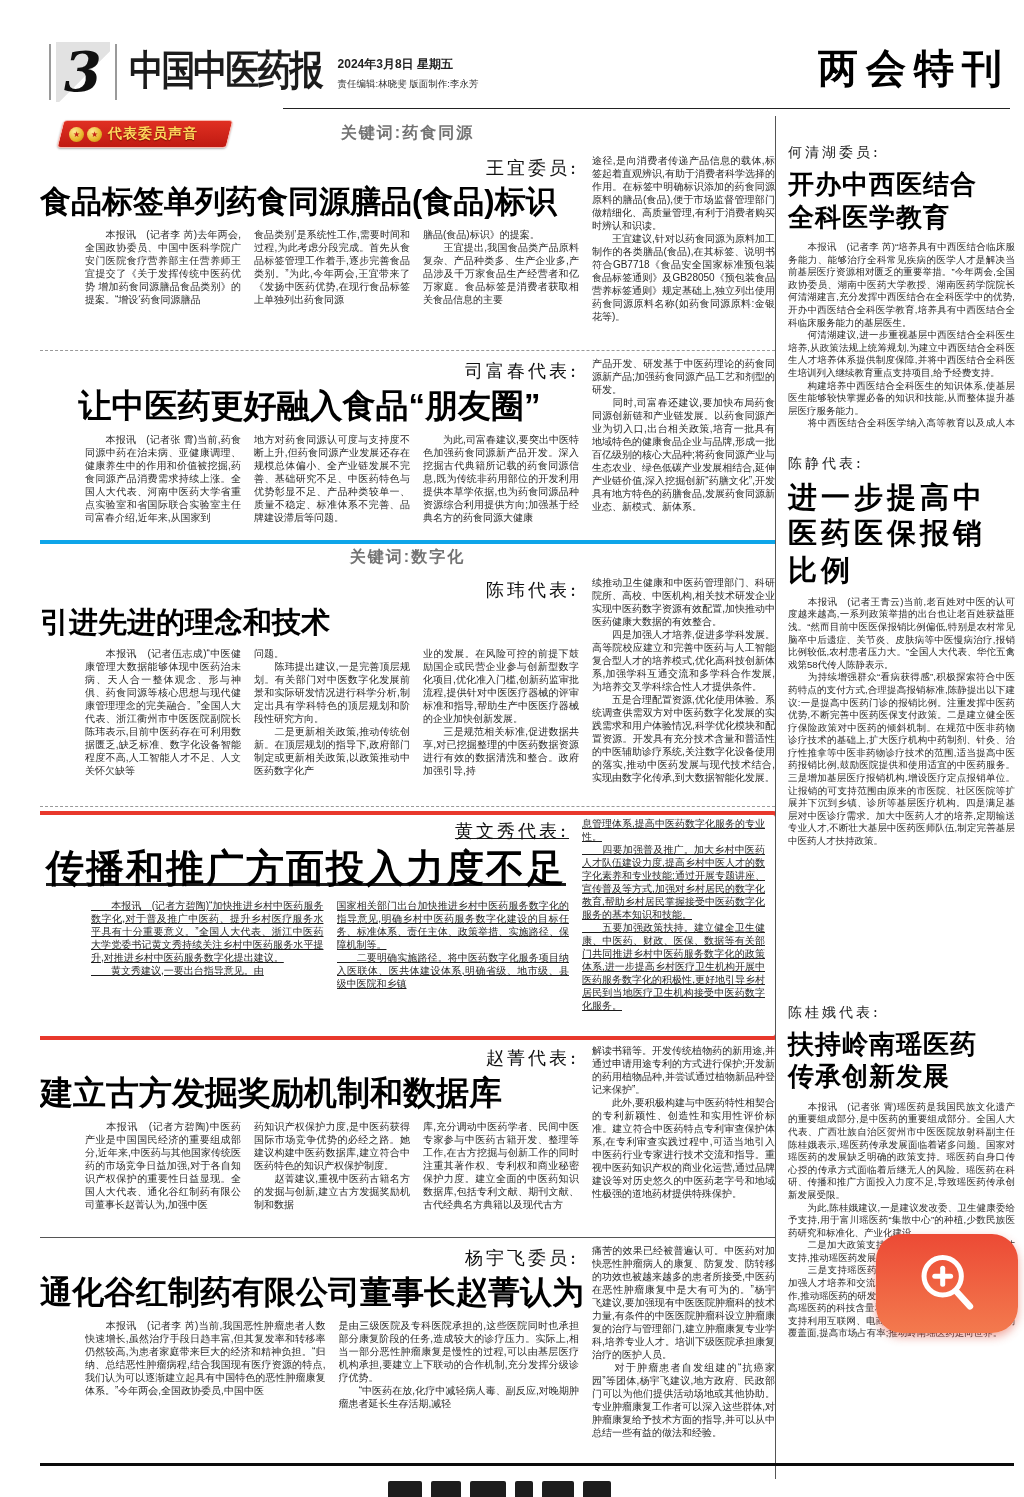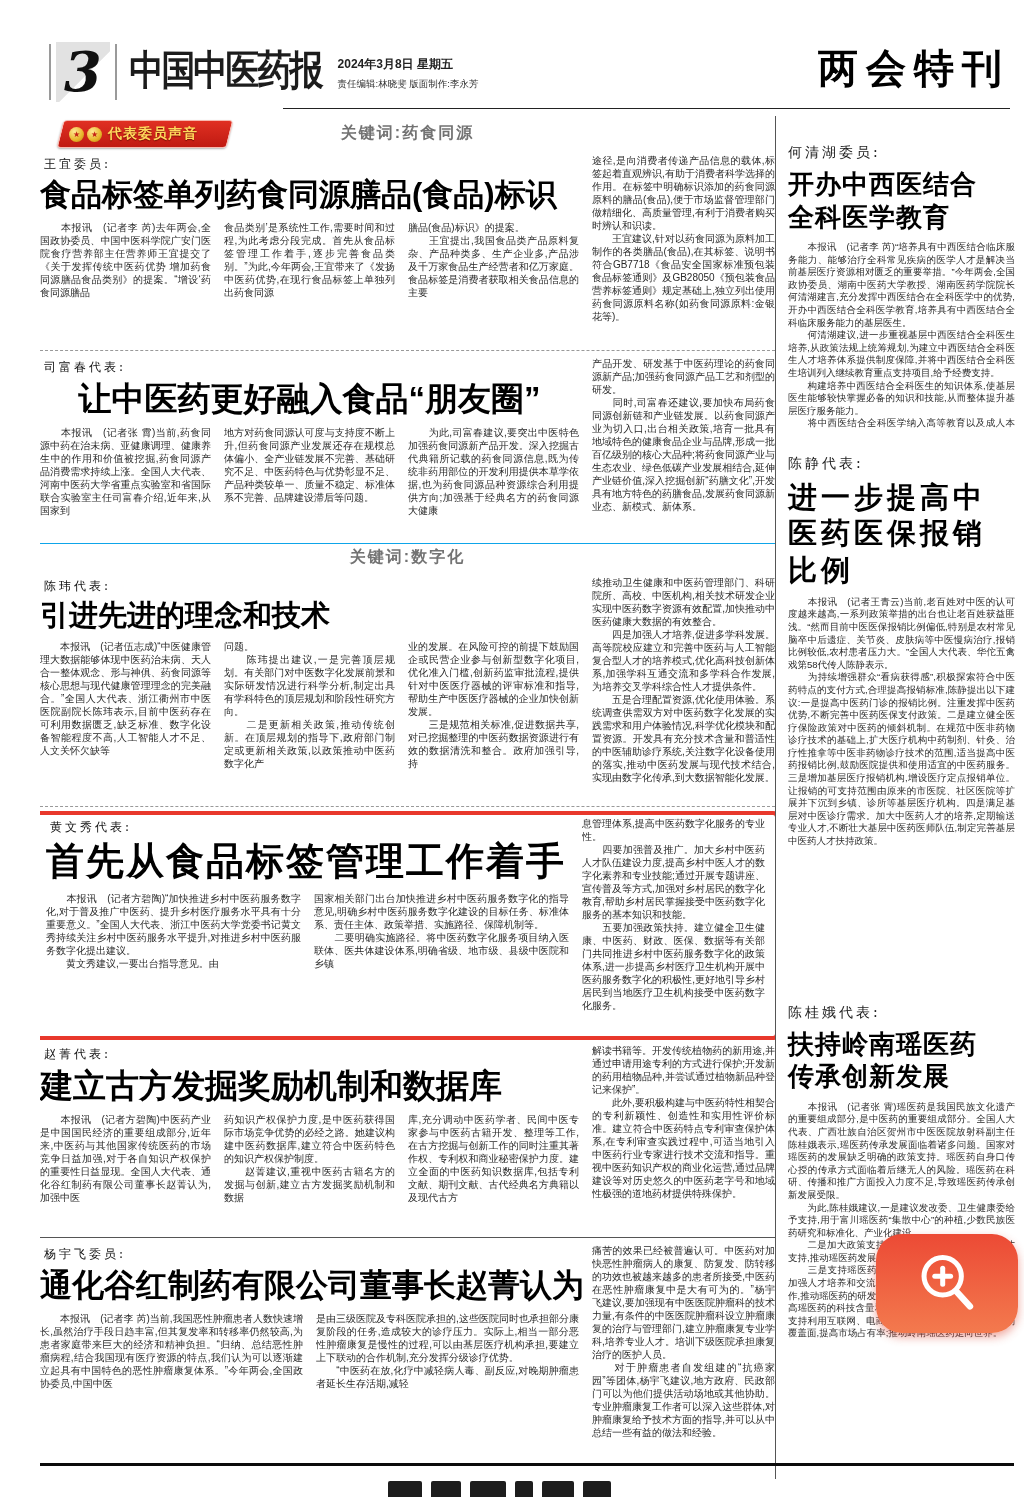--- a/index.html
+++ b/index.html
@@ -50,39 +50,39 @@
   .emblem { width:15px; height:15px; border-radius:50%;
     background:radial-gradient(circle at 35% 30%,#ffe792,#e8b52a 60%,#b07c10);
     display:flex; align-items:center; justify-content:center; font-size:8px; color:#c42015; }
   .badge-label { font-size:14px; font-weight:bold; color:#ffd95c; letter-spacing:1px;
     text-shadow:0 1px 1px #7d0d06; margin-left:3px; white-space:nowrap; }
   
   .sec { overflow:hidden; }
   .sec-flex { display:flex; gap:13px; }
   .sec-mainblock { flex:1; min-width:0; }
   .col-tall { width:183px; flex:none; }
-  .byline { font-family:"DejaVu Serif", serif; font-size:12px; letter-spacing:3px; color:#111; margin:2px 0 4px 4px; }
+  .byline { font-family:"DejaVu Serif", serif; font-size:18px; letter-spacing:3px; color:#111; margin:2px 0 4px 4px;text-align:right; }
   .headline { font-weight:bold; color:#000; letter-spacing:0px; line-height:1.15; white-space:nowrap; }
   .h-wang { font-size:31px; }
   .h-si   { font-size:33px;text-align:center; }
   .h-chen { font-size:29px; }
   .h-huang{ font-size:38px; letter-spacing:2px; }
   .h-zhao { font-size:33px; }
   .h-yang { font-size:32px; }
-  .body-cols { display:flex; gap:13px; margin-top:8px; }
+  .body-cols { display:flex; gap:13px; margin-top:8px;margin-left:45px; }
   .bc { flex:1; min-width:0; }
   .bodytxt {
     font-size:10px; line-height:13px; text-align:justify; color:#2a2a2a;
     white-space:pre-line; overflow:hidden;
   }
   
   .sec-wang { height:197px; border-bottom:1px dashed #999; }
-  .sec-si   { height:193px; border-bottom:1px solid #0ea5e9; padding-top:6px; }
+  .sec-si   { height:193px; border-bottom:4px solid #0ea5e9; padding-top:6px; }
   .sec-chen { height:235px; border-bottom:1px dashed #999; padding-top:4px; }
-  .sec-huang{ height:233px; position:relative; padding:10px 10px 8px 6px; }
+  .sec-huang{ height:233px; position:relative; padding:10px 10px 8px 6px;text-decoration:underline; }
   .sec-zhao { height:198px; border-bottom:1px solid #555; padding-top:4px; }
   .sec-yang { height:224px; padding-top:6px; }
   .redbox {
     position:absolute; left:-6px; right:-4px; top:4px; bottom:0px;
     border:4px solid #e8382c; border-radius:6px; pointer-events:none; z-index:5;
   }
   
   .sb-art { margin-bottom:26px; }
   .sb-byline { font-family:"DejaVu Serif", serif; font-size:14px; letter-spacing:3px; margin-bottom:6px; }
   .sb-headline { font-weight:bold; color:#000; line-height:1.25; white-space:pre-line; }
@@ -198,21 +198,21 @@
 　　四是加强人才培养,促进多学科发展。高等院校应建立和完善中医药与人工智能复合型人才的培养模式,优化高科技创新体系,加强学科互通交流和多学科合作发展,为培养交叉学科综合性人才提供条件。
 　　五是合理配置资源,优化使用体验。系统调查供需双方对中医药数字化发展的实践需求和用户体验情况,科学优化模块和配置资源。开发具有充分技术含量和普适性的中医辅助诊疗系统,关注数字化设备使用的落实,推动中医药发展与现代技术结合,实现由数字化传承,到大数据智能化发展。</div>
         </div>
       </div>
 
       <div class="sec sec-huang">
         <div class="redbox"></div>
         <div class="sec-flex">
           <div class="sec-mainblock">
             <div class="byline">黄文秀代表:</div>
-            <div class="headline h-huang">首先从食品标签管理工作着手</div>
+            <div class="headline h-huang">传播和推广方面投入力度不足</div>
             <div class="body-cols">
               <div class="bc bodytxt">　　本报讯　(记者方碧陶)“加快推进乡村中医药服务数字化,对于普及推广中医药、提升乡村医疗服务水平具有十分重要意义。”全国人大代表、浙江中医药大学党委书记黄文秀持续关注乡村中医药服务水平提升,对推进乡村中医药服务数字化提出建议。
 　　黄文秀建议,一要出台指导意见。由</div>
               <div class="bc bodytxt">国家相关部门出台加快推进乡村中医药服务数字化的指导意见,明确乡村中医药服务数字化建设的目标任务、标准体系、责任主体、政策举措、实施路径、保障机制等。
 　　二要明确实施路径。将中医药数字化服务项目纳入医联体、医共体建设体系,明确省级、地市级、县级中医院和乡镇</div>
             </div>
           </div>
           <div class="col-tall bodytxt">息管理体系,提高中医药数字化服务的专业性。
 　　四要加强普及推广。加大乡村中医药人才队伍建设力度,提高乡村中医人才的数字化素养和专业技能;通过开展专题讲座、宣传普及等方式,加强对乡村居民的数字化教育,帮助乡村居民掌握接受中医药数字化服务的基本知识和技能。
 　　五要加强政策扶持。建立健全卫生健康、中医药、财政、医保、数据等有关部门共同推进乡村中医药服务数字化的政策体系,进一步提高乡村医疗卫生机构开展中医药服务数字化的积极性,更好地引导乡村居民到当地医疗卫生机构接受中医药数字化服务。</div>

